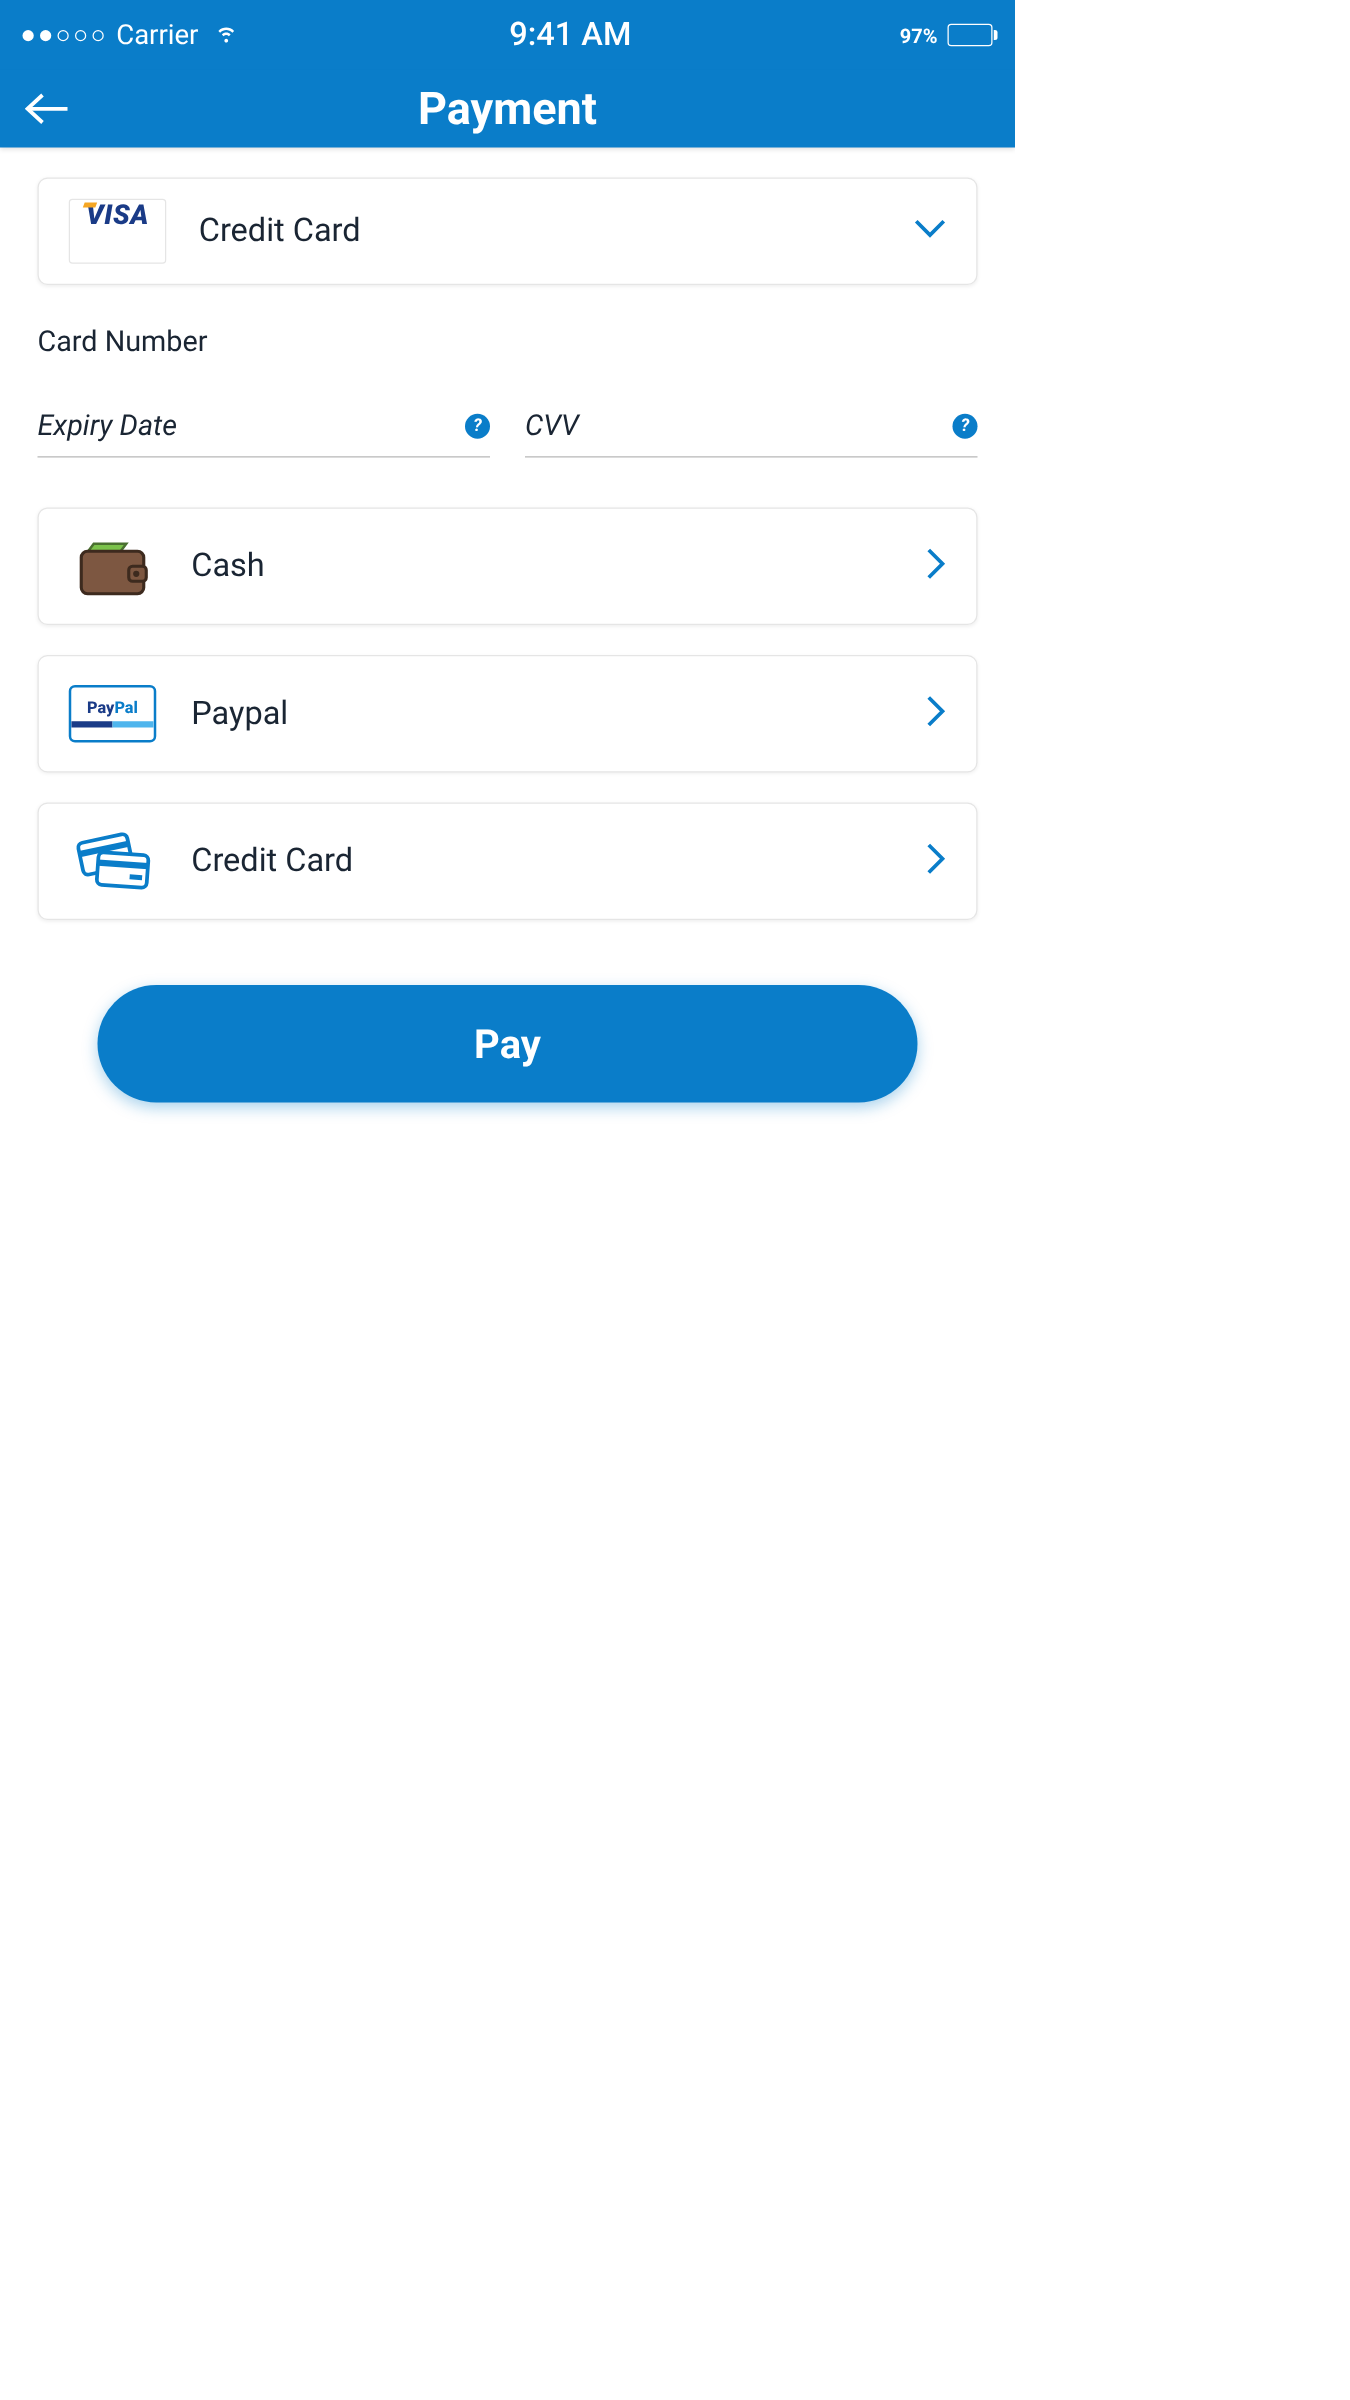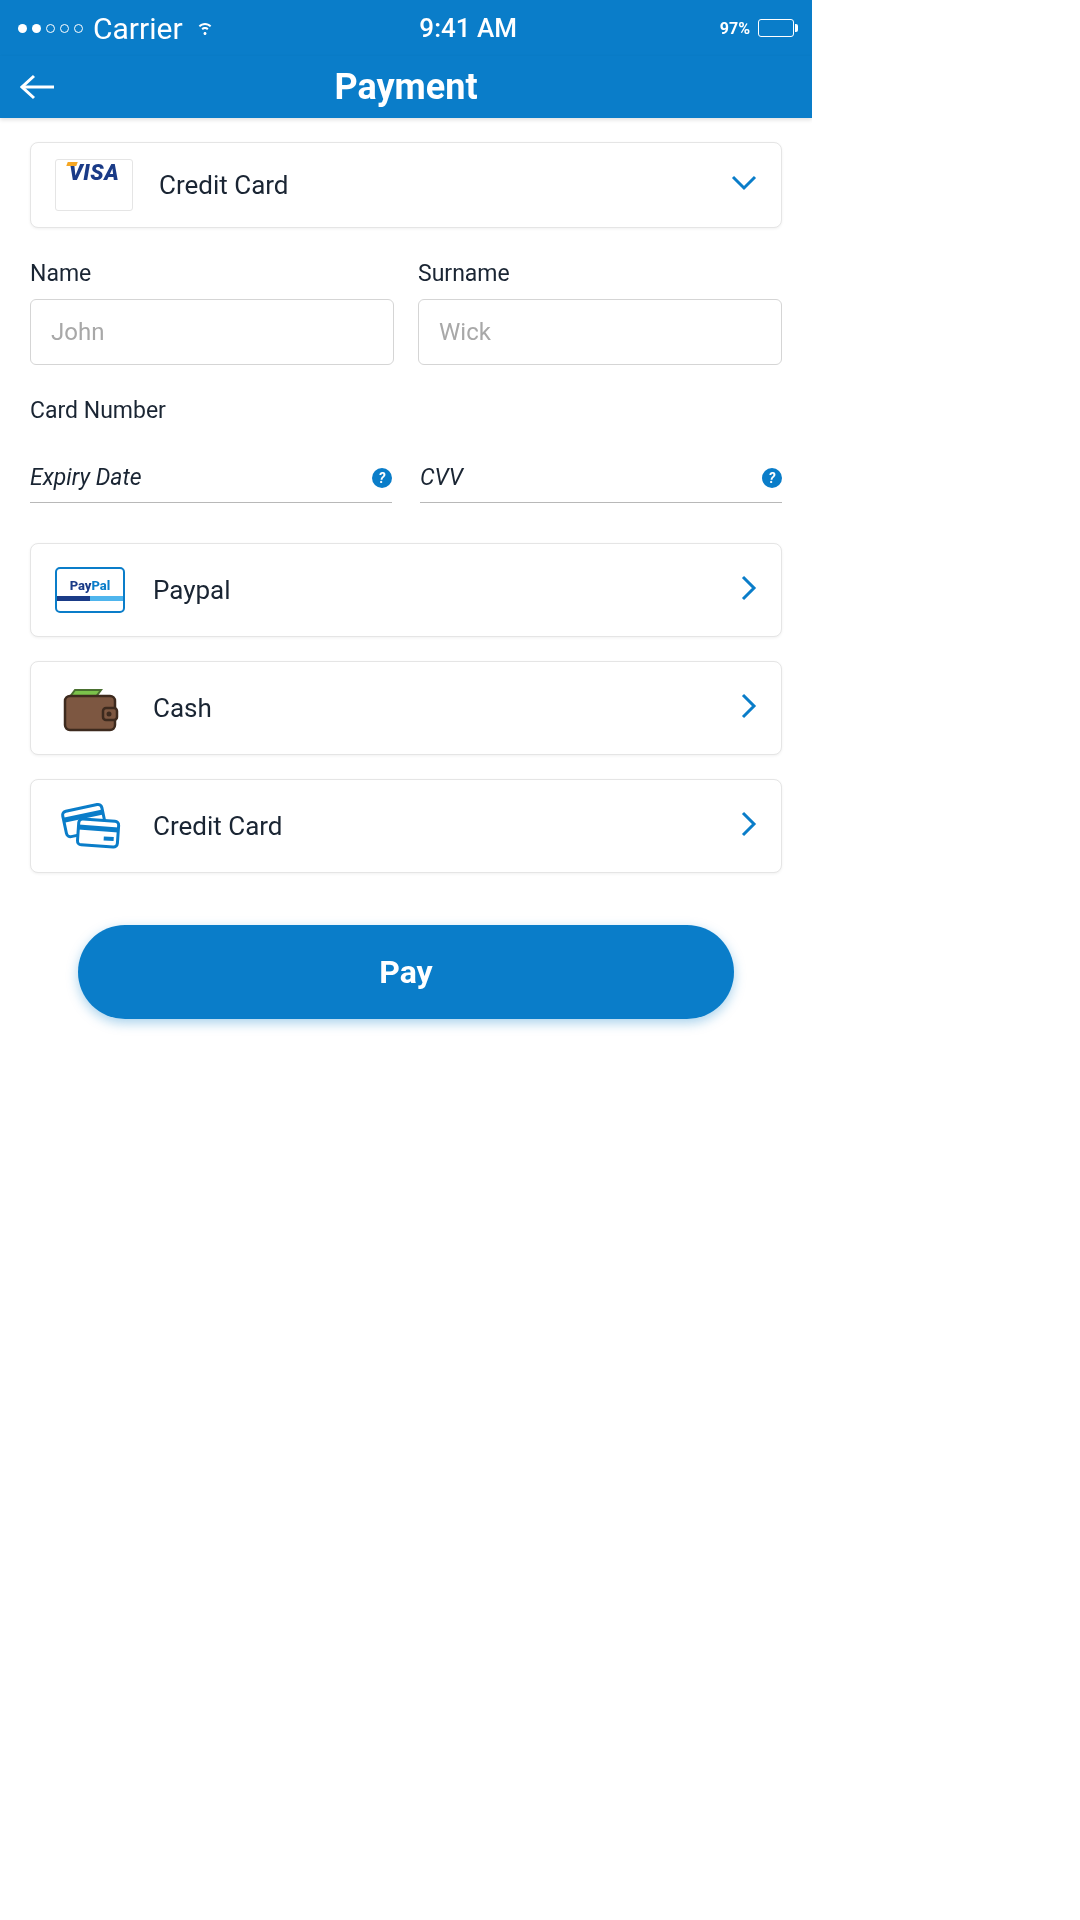--- a/index.html
+++ b/index.html
@@ -23,21 +23,21 @@
       justify-content: space-between;
       padding: 0 18px;
       color: #fff;
       font-size: 22px;
     }
     .status-left { display: flex; align-items: center; gap: 10px; }
     .dots { display: flex; gap: 5px; align-items: center; }
     .dot { width: 9px; height: 9px; border-radius: 50%; }
     .dot.filled { background: #fff; }
     .dot.empty { border: 1.5px solid #fff; background: transparent; }
-    .carrier { font-size: 30px; }
+    .carrier { font-size: 22px; }
     .wifi-icon svg { width: 24px; height: 24px; fill: #fff; }
     .status-center { font-size: 26px; font-weight: 500; }
     .status-right { display: flex; align-items: center; gap: 8px; }
     .battery-pct { font-size: 16px; font-weight: bold; }
     .battery-icon { width: 36px; height: 18px; border: 1.5px solid #fff; border-radius: 3px; position: relative; }
     .battery-icon::after { content: ''; position: absolute; right: -5px; top: 4px; width: 3px; height: 8px; background: #fff; border-radius: 0 2px 2px 0; }
     .battery-fill { background: #fff; height: 100%; width: 97%; border-radius: 1px; }
     
     .nav-bar {
       background: #0a7dc9;
@@ -222,76 +222,66 @@
       <span class="visa-text">VISA</span>
     </div>
     <div class="selector-label">Credit Card</div>
     <span class="chevron-down">
       <svg width="26" height="16" viewBox="0 0 26 16">
           <polyline points="2,2 13,13 24,2"></polyline>
         </svg>
     </span>
   </div>
 
-  <div class="form-row">
-    <div class="form-col">
-      <label class="field-label">Name</label>
-      <input type="text" class="text-input" placeholder="John" style="">
-    </div>
-    <div class="form-col">
-      <label class="field-label">Surname</label>
-      <input type="text" class="text-input" placeholder="Wick" style="">
-    </div>
-  </div>
 
   <div class="form-single">
     <label class="field-label">Card Number</label>
   </div>
 
   <div class="under-row">
     <div class="under-col">
       <span class="under-label">Expiry Date</span>
       <span class="help-circle">?</span>
     </div>
     <div class="under-col">
       <span class="under-label">CVV</span>
       <span class="help-circle">?</span>
     </div>
   </div>
 
   <div class="option-list">
+
+    <div class="card option-item">
+      <div class="option-icon wallet-icon">
+        <svg viewBox="0 0 58 48">
+          <path d="M14 6 L40 6 L34 14 L8 14 Z" fill="#7bc24b" stroke="#4a7030" stroke-width="2"></path>
+          <rect x="4" y="12" width="50" height="34" rx="5" fill="#7d5741" stroke="#3d2a1e" stroke-width="2.5"></rect>
+          <rect x="42" y="24" width="14" height="12" rx="3" fill="#7d5741" stroke="#3d2a1e" stroke-width="2.5"></rect>
+          <circle cx="48" cy="30" r="2.5" fill="#3d2a1e"></circle>
+        </svg>
+      </div>
+      <div class="option-label">Cash</div>
+      <span class="chevron-right">
+        <svg width="16" height="26" viewBox="0 0 16 26">
+            <polyline points="2,2 13,13 2,24"></polyline>
+          </svg>
+      </span>
+    </div>
 
     <div class="card option-item">
       <div class="option-icon">
         <div class="paypal-box">
           <div class="paypal-text"><span class="paypal-pay">Pay</span><span class="paypal-pal">Pal</span></div>
           <div class="paypal-bars">
               <span class="paypal-bar1"></span>
               <span class="paypal-bar2"></span>
             </div>
         </div>
       </div>
       <div class="option-label">Paypal</div>
-      <span class="chevron-right">
-        <svg width="16" height="26" viewBox="0 0 16 26">
-            <polyline points="2,2 13,13 2,24"></polyline>
-          </svg>
-      </span>
-    </div>
-
-    <div class="card option-item">
-      <div class="option-icon wallet-icon">
-        <svg viewBox="0 0 58 48">
-          <path d="M14 6 L40 6 L34 14 L8 14 Z" fill="#7bc24b" stroke="#4a7030" stroke-width="2"></path>
-          <rect x="4" y="12" width="50" height="34" rx="5" fill="#7d5741" stroke="#3d2a1e" stroke-width="2.5"></rect>
-          <rect x="42" y="24" width="14" height="12" rx="3" fill="#7d5741" stroke="#3d2a1e" stroke-width="2.5"></rect>
-          <circle cx="48" cy="30" r="2.5" fill="#3d2a1e"></circle>
-        </svg>
-      </div>
-      <div class="option-label">Cash</div>
       <span class="chevron-right">
         <svg width="16" height="26" viewBox="0 0 16 26">
             <polyline points="2,2 13,13 2,24"></polyline>
           </svg>
       </span>
     </div>
 
     <div class="card option-item">
       <div class="option-icon cards-icon">
         <svg viewBox="0 0 64 48">

